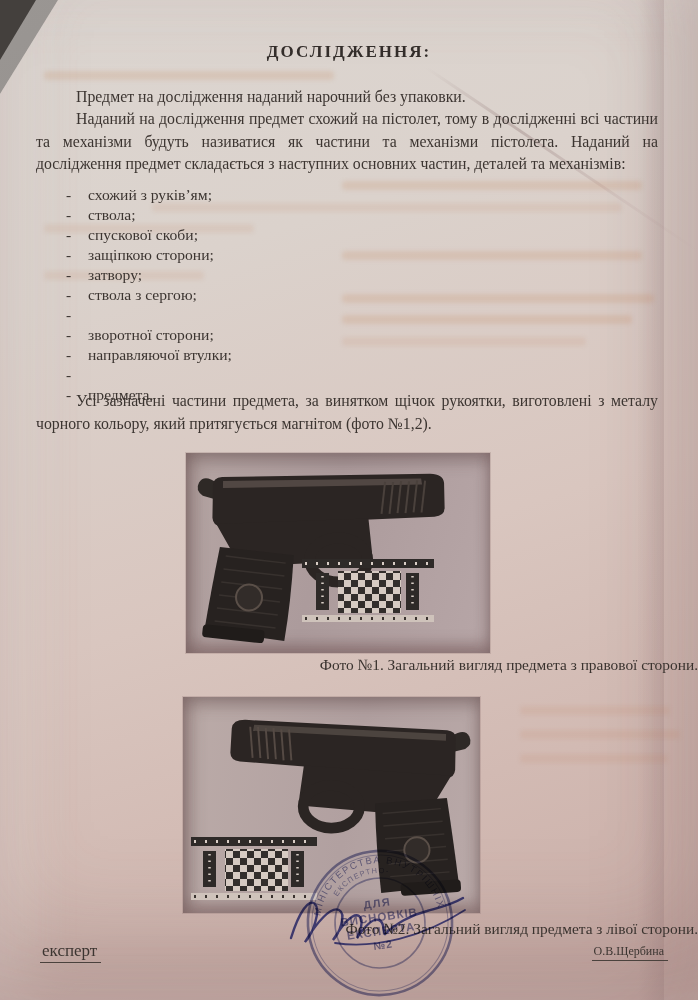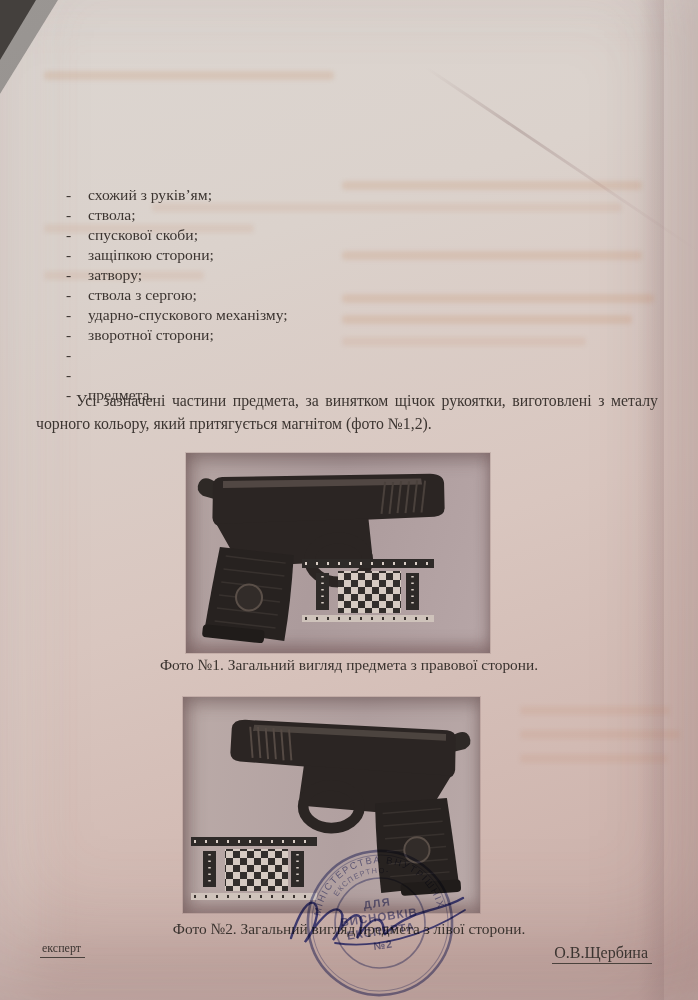--- a/index.html
+++ b/index.html
@@ -59,32 +59,32 @@
     position:absolute;overflow:hidden;
     box-shadow:inset 0 8px 16px rgba(70,45,45,.30), inset 0 -10px 14px rgba(95,62,62,.32), inset 10px 0 16px rgba(80,52,52,.18), 0 0 0 1px rgba(140,110,110,.25);
   }
   #photo1{left:186px;top:453px;width:304px;height:200px;
     background:linear-gradient(105deg,#b5a5a3 0%,#ac9b9c 45%,#b7a6a7 100%);}
   #photo2{left:183px;top:697px;width:297px;height:216px;
     background:linear-gradient(100deg,#bbaba8 0%,#b1a0a0 55%,#b9a9a8 100%);}
   .photo svg{display:block;width:100%;height:100%;}
 
   .caption{
-    position:absolute;left:0;width:100%;text-align:center;
+    position:absolute;left:0;width:100%;text-align:right;
     font-size:15.4px;color:#3a332f;
   }
   #caption1{top:656px;}
   #caption2{top:920px;}
 
   .footer-left{
-    position:absolute;left:40px;top:941px;font-size:12px;
+    position:absolute;left:40px;top:941px;font-size:17px;
     border-bottom:1.4px solid #4a423d;padding:0 4px 1px 2px;
   }
   .footer-right{
-    position:absolute;right:46px;top:944px;font-size:16px;
+    position:absolute;right:30px;top:944px;font-size:12px;
     border-bottom:1.4px solid #4a423d;padding:0 4px 1px 2px;
   }
 
   .stamp{
     position:absolute;left:300px;top:843px;width:160px;height:160px;
     mix-blend-mode:multiply;opacity:.85;
   }
   .signature{
     position:absolute;left:283px;top:878px;width:190px;height:80px;
     mix-blend-mode:multiply;
@@ -112,21 +112,24 @@
   <div class="bleed light" style="left:44px;top:224px;width:210px;"></div>
   <div class="bleed" style="left:342px;top:251px;width:300px;"></div>
   <div class="bleed light" style="left:44px;top:271px;width:160px;"></div>
   <div class="bleed" style="left:342px;top:294px;width:312px;"></div>
   <div class="bleed" style="left:342px;top:315px;width:290px;"></div>
   <div class="bleed light" style="left:342px;top:337px;width:244px;"></div>
   <div class="bleed light" style="left:520px;top:706px;width:150px;"></div>
   <div class="bleed light" style="left:520px;top:730px;width:160px;"></div>
   <div class="bleed light" style="left:520px;top:754px;width:148px;"></div>
 
-
+  <div class="doc-title">ДОСЛІДЖЕННЯ:</div>
+
+  <p class="para" id="para1">Предмет на дослідження наданий нарочний без упаковки.</p>
+  <p class="para" id="para2">Наданий на дослідження предмет схожий на пістолет, тому в дослідженні всі частини та механізми будуть називатися як частини та механізми  пістолета. Наданий на дослідження  предмет складається з наступних основних частин, деталей та механізмів:</p>
 
   <ul class="parts">
     <li>
         <span class="dash">-</span>
         <span>схожий з руків’ям;</span>
       </li>
     <li>
         <span class="dash">-</span>
         <span>ствола;</span>
       </li>
@@ -141,28 +144,28 @@
     <li>
         <span class="dash">-</span>
         <span>затвору;</span>
       </li>
     <li>
         <span class="dash">-</span>
         <span>ствола з сергою;</span>
       </li>
     <li>
         <span class="dash">-</span>
-        <span>ударно-спускового механізму;</span>
       </li>
     <li>
         <span class="dash">-</span>
         <span>зворотної сторони;</span>
       </li>
     <li>
         <span class="dash">-</span>
+        <span>направляючої втулки;</span>
       </li>
     <li>
         <span class="dash">-</span>
       </li>
     <li>
         <span class="dash">-</span>
         <span>предмета.</span>
       </li>
   </ul>
 

